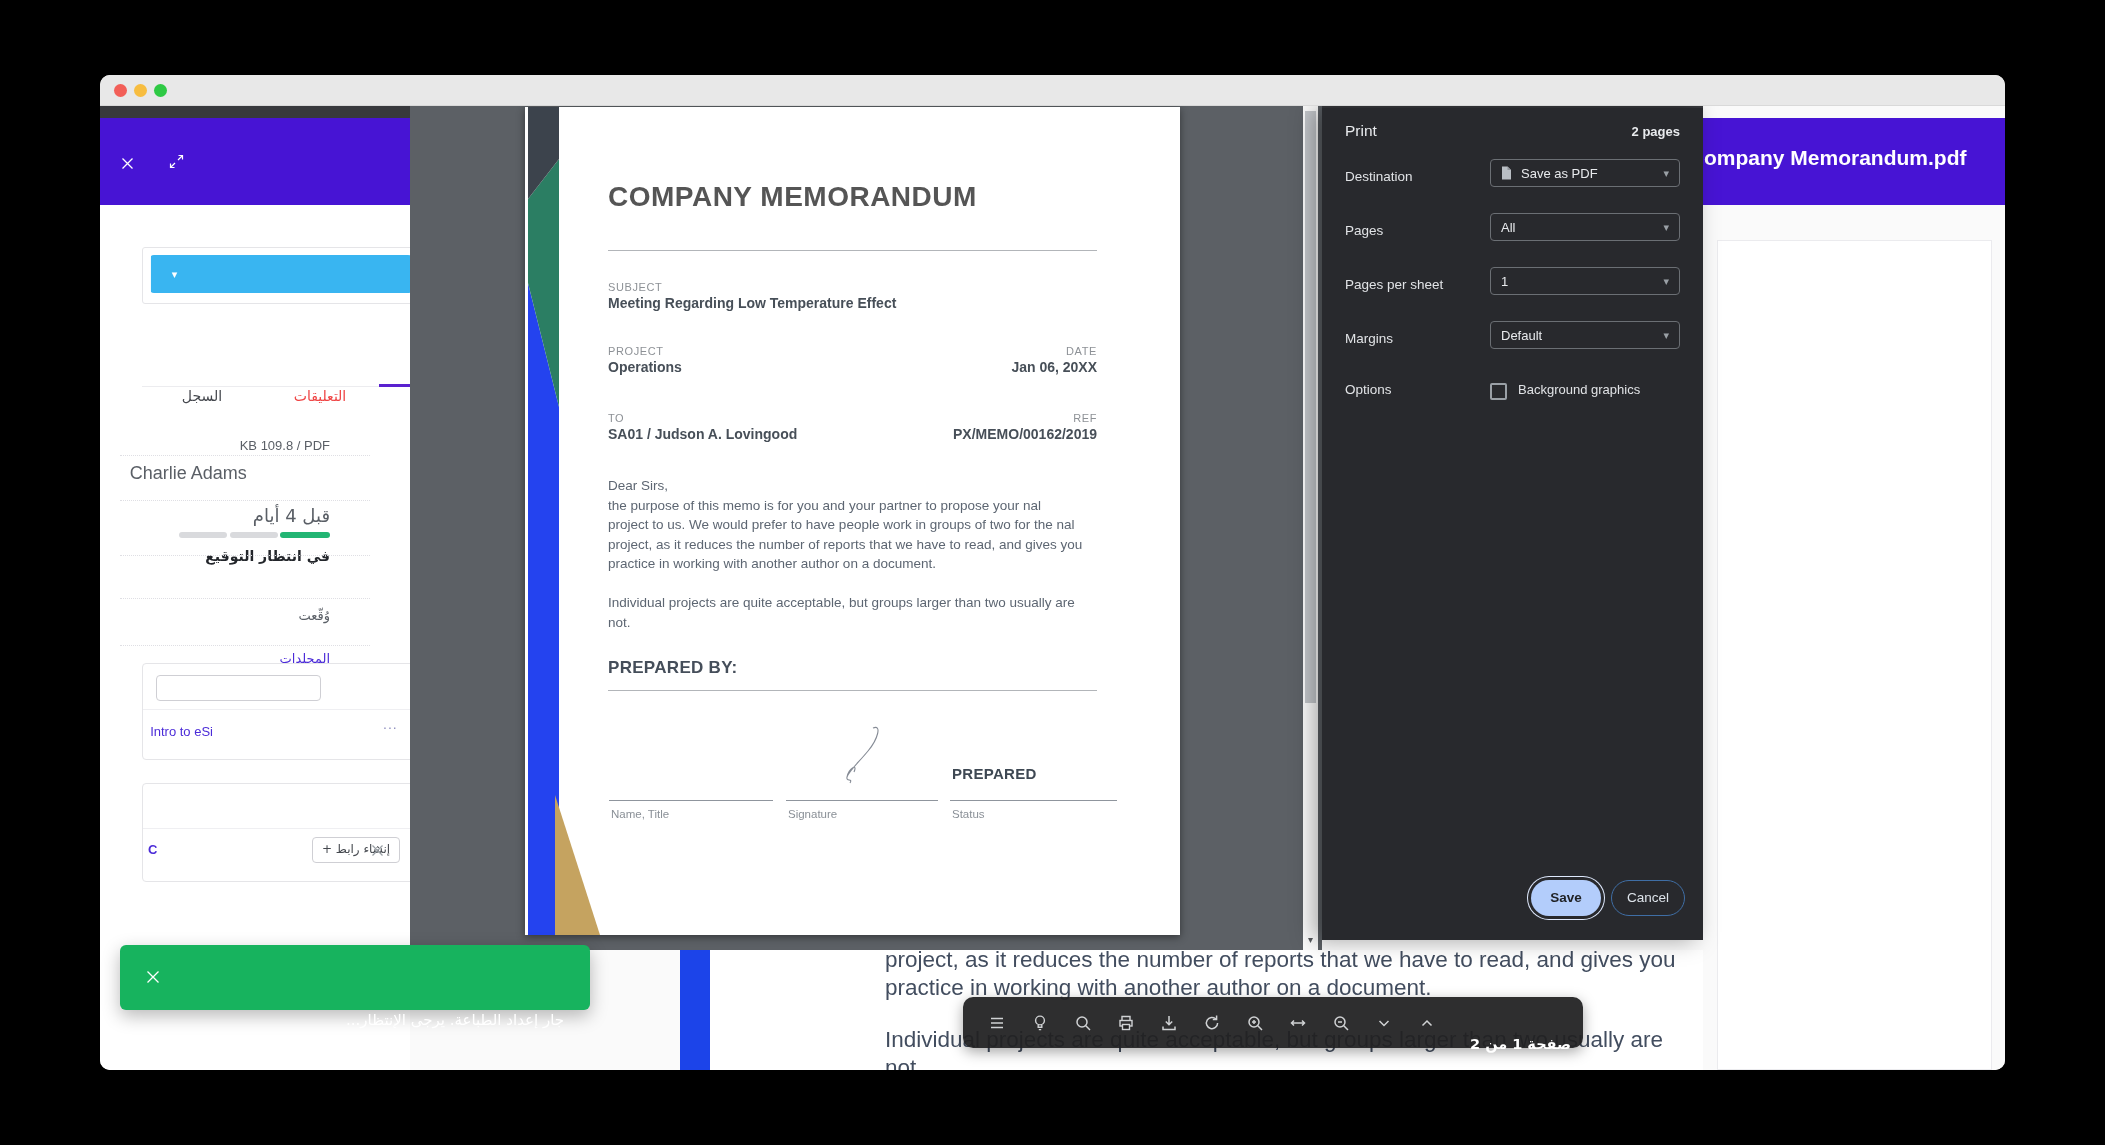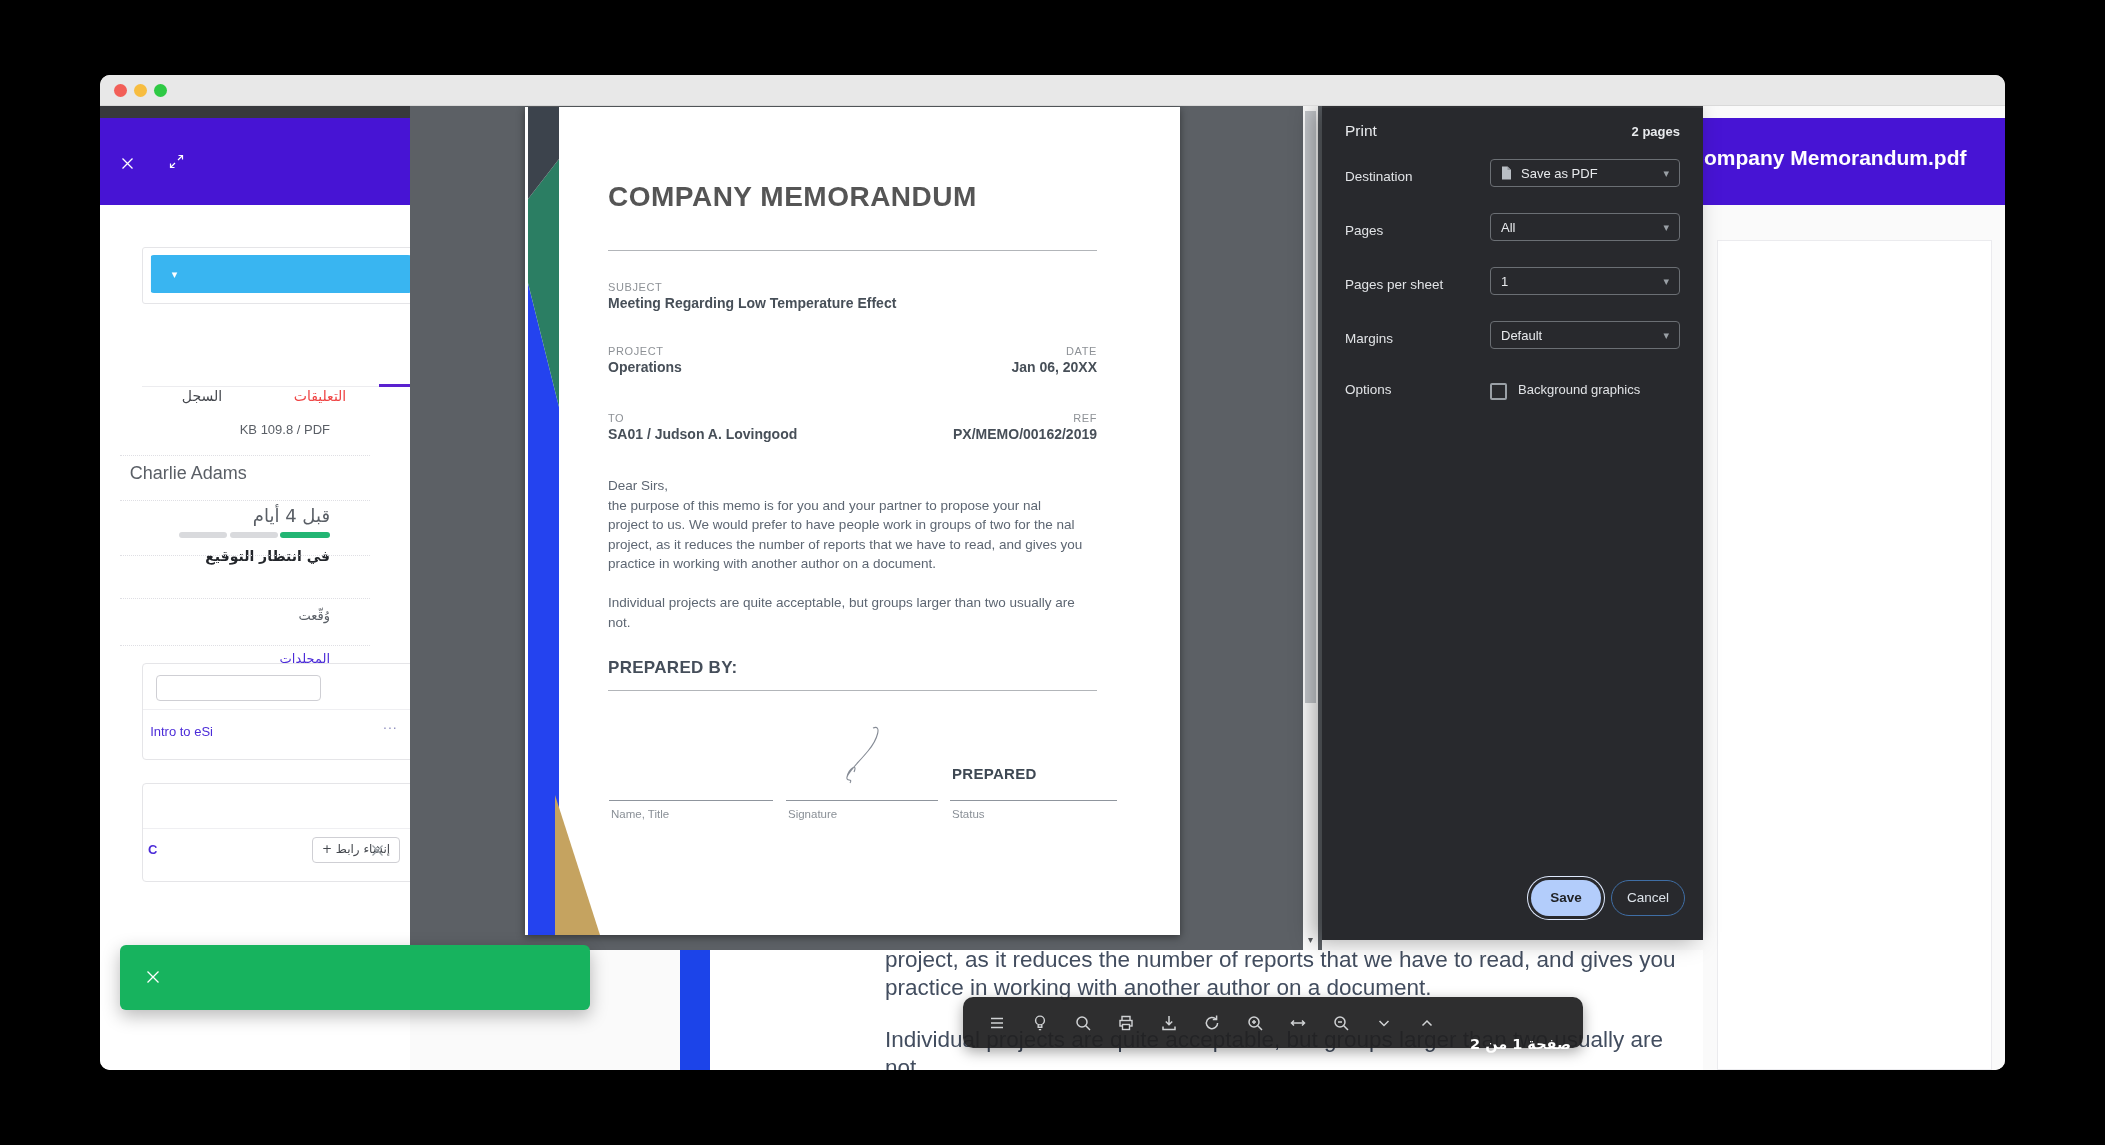--- a/index.html
+++ b/index.html
@@ -95,21 +95,21 @@
       <div class="abs" style="left:50px;top:50px;width:262px;height:38px;background:#39b5f1;border-radius:4px;">
         <span class="abs" style="left:0;top:0;width:48px;height:38px;border-left:1px solid rgba(255,255,255,.95);box-sizing:border-box;text-align:center;line-height:38px;color:#fff;font-size:11px;">▾</span>
         <span class="abs ar" style="left:48px;top:0;width:214px;height:38px;line-height:38px;text-align:center;color:#fff;font-size:15px;font-weight:bold;">تذكير</span>
       </div>
 
       <div class="abs" style="left:42px;top:181px;width:268px;height:1px;background:#ececef;"></div>
       <div class="abs ar" style="left:72px;top:140px;width:60px;text-align:center;font-size:14px;color:#45484e;">السجل</div>
       <div class="abs ar" style="left:183px;top:140px;width:74px;text-align:center;font-size:14px;color:#ef4444;">التعليقات</div>
       <div class="abs" style="left:279px;top:179px;width:31px;height:3px;background:#5a21cf;"></div>
 
-      <div class="abs sb-row" dir="ltr" style="top:213px;">KB 109.8 / PDF</div>
+      <div class="abs sb-row" dir="ltr" style="top:229px;">KB 109.8 / PDF</div>
       <div class="abs sep" style="top:250px;"></div>
 
       <div class="abs" dir="ltr" style="left:20px;top:256px;width:210px;height:24px;display:flex;justify-content:flex-end;gap:6px;font-size:18px;color:#5a5f66;line-height:24px;">
         <span>Charlie Adams</span>
         <span class="ar">قبل 4 أيام</span>
       </div>
       <div class="abs sep" style="top:295px;"></div>
 
       <div class="abs sb-row ar" style="top:296px;font-weight:bold;color:#23262b;font-size:14px;">في انتظار التوقيع</div>
       <div class="abs pillseg" style="left:79px;width:48px;background:#d9dadd;"></div>
@@ -310,20 +310,21 @@
         </span>
       <span class="ar" dir="rtl" style="margin-left:10px;font-size:14.5px;font-weight:bold;color:#fff;white-space:nowrap;">صفحة 1 من 2</span>
     </div>
 
     <div class="abs toast">
       <span class="abs" style="left:25px;top:24px;">
         <svg width="16" height="16" viewBox="0 0 16 16">
             <path d="M2.5 2.5 L13.5 13.5 M13.5 2.5 L2.5 13.5" stroke="#fff" stroke-width="1.3" fill="none"></path>
           </svg>
       </span>
+      <span class="abs ar" dir="rtl" style="right:26px;top:0;height:65px;line-height:65px;font-size:15px;color:#fff;">جار إعداد الطباعة. يرجى الإنتظار...</span>
     </div>
 
     <div class="abs titlebar">
       <span class="abs dot" style="left:14px;background:#f25f58;"></span>
       <span class="abs dot" style="left:34px;background:#f7bd40;"></span>
       <span class="abs dot" style="left:54px;background:#2ec944;"></span>
     </div>
 
   </div>
 </div>

